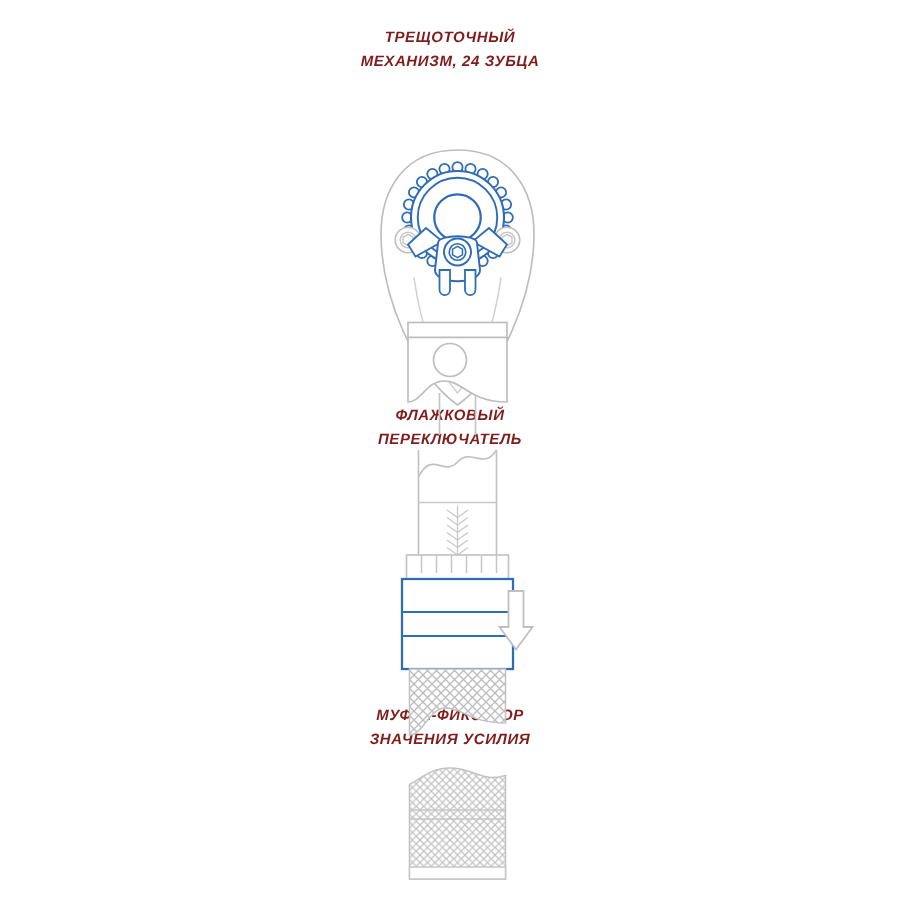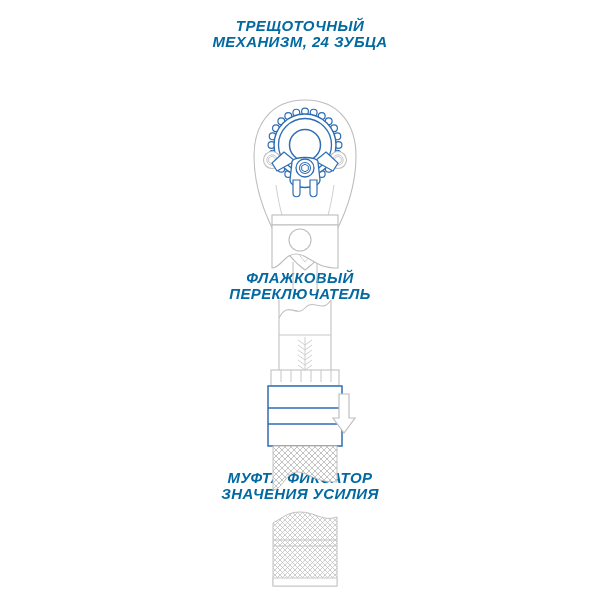--- a/index.html
+++ b/index.html
@@ -14,24 +14,24 @@
     height: 600px;
     background: #ffffff;
     overflow: hidden;
     font-family: "Liberation Sans", "DejaVu Sans", sans-serif;
   }
   .callout {
     position: absolute;
     width: 100%;
     left: 0;
     text-align: center;
-    color: #0369a1;
+    color: #7f1d1d;
     font-weight: bold;
     font-style: italic;
-    font-size: 15px;
+    font-size: 10px;
     letter-spacing: 0.4px;
     line-height: 15.5px;
     white-space: pre-line;
     user-select: none;
   }
   #callout-ratchet   { top: 18px; }
   #callout-button    { top: 55px; }
   #callout-lever     { top: 270px; }
   #callout-clutch    { top: 470px; }
 

